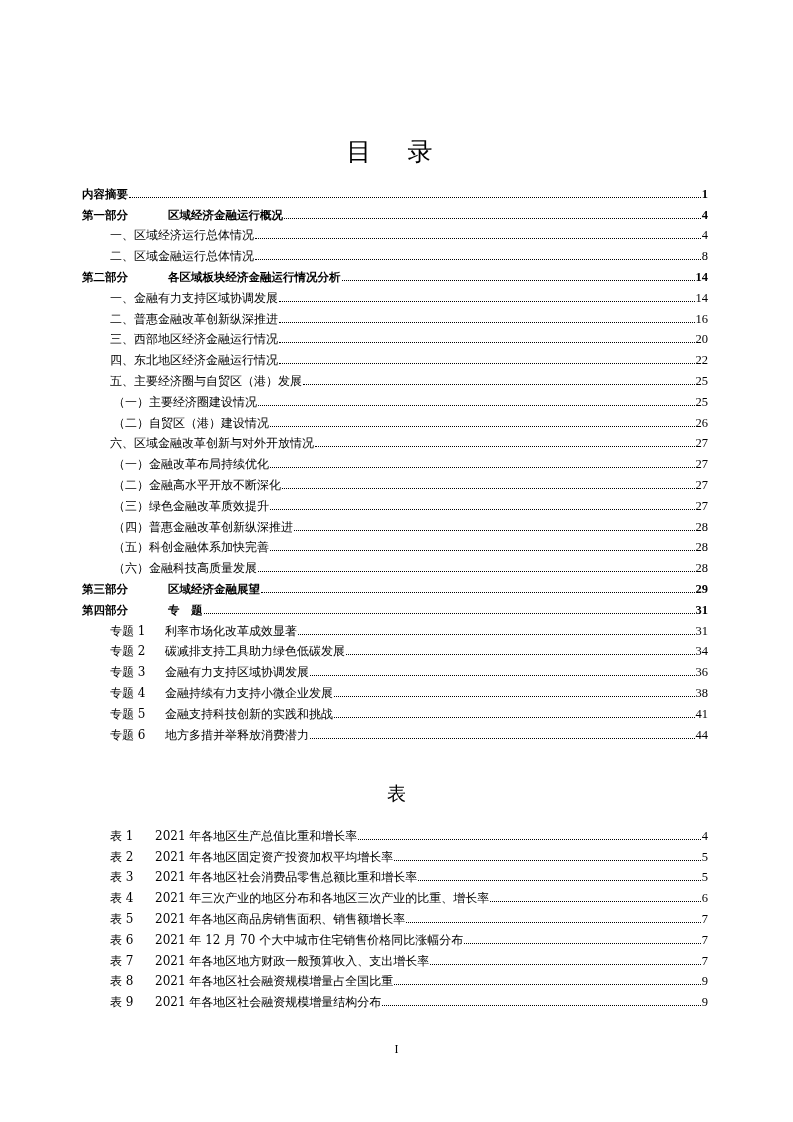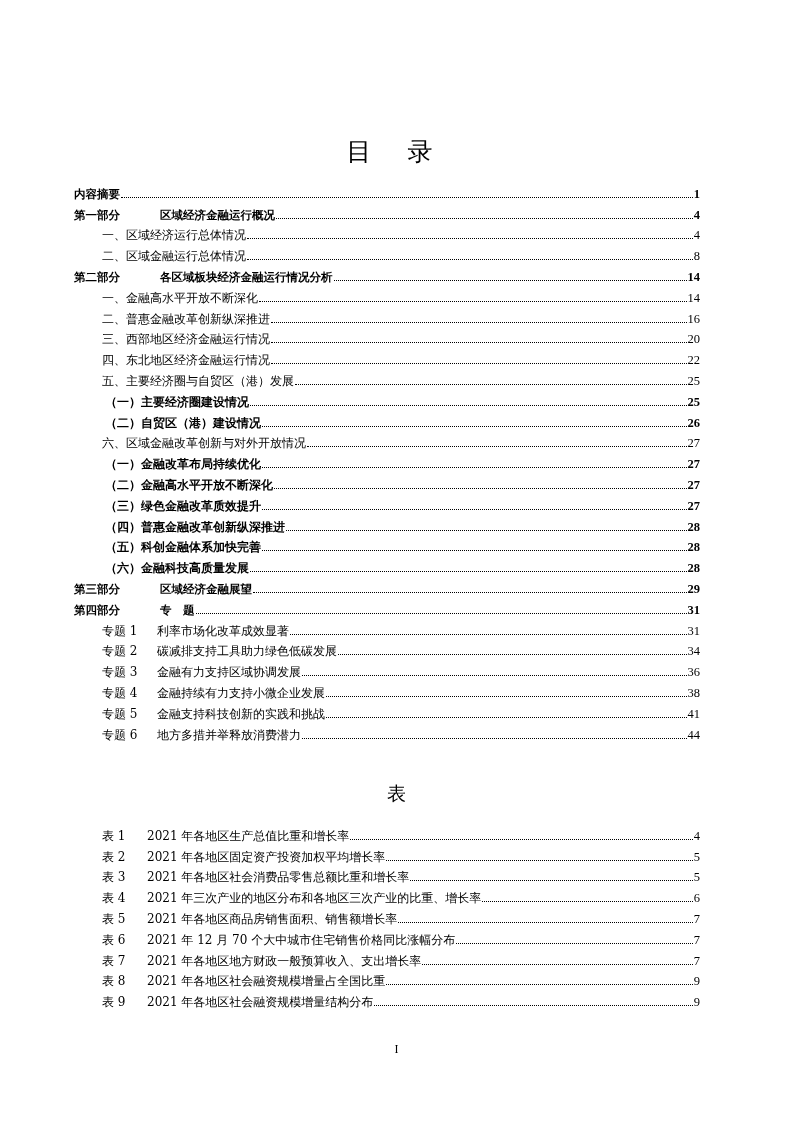--- a/index.html
+++ b/index.html
@@ -3,31 +3,31 @@
 <meta charset="utf-8">
 <style>
   html, body { margin: 0; padding: 0; background: #ffffff; }
   body { width: 793px; height: 1122px; position: relative; overflow: hidden;
          font-family: "DejaVu Serif", "Liberation Serif", serif; color: #000; }
   .page { position: absolute; left: 0; top: 0; width: 793px; height: 1122px; }
   .title { position: absolute; left: 0; width: 793px; text-align: center;
            font-family: "DejaVu Sans", sans-serif; font-size: 25px; letter-spacing: 14px; }
   .toc-title { top: 135px; }
   .tables-title { top: 781px; letter-spacing: 0; font-size: 19px; }
-  .toc { position: absolute; left: 74px; width: 626px; }
+  .toc { position: absolute; left: 82px; width: 626px; }
   .row { display: flex; align-items: flex-end; height: 20.8px; font-size: 12px; line-height: 14px; white-space: nowrap; }
   .row .label { flex: 0 0 auto; }
   .row .dots { flex: 1 1 auto; border-bottom: 1px dotted #000; margin: 0 1px 3px 1px; height: 0; }
   .row .page-num { flex: 0 0 auto; font-family: "Liberation Serif", serif; font-size: 12.5px; }
   .row.bold { font-family: "DejaVu Sans", sans-serif; font-weight: bold; font-size: 11.5px; }
   .row.bold .dots { border-bottom: 1.5px dotted #000; }
   .row.bold .page-num { font-weight: bold; }
   .row .part { display: inline-block; width: 86px; margin-top: 20px; }
   .indent1 { padding-left: 28px; }
-  .indent2 { padding-left: 31px; font-weight: bold; }
+  .indent2 { padding-left: 31px; }
   .row .topic { display: inline-block; width: 55px; }
   .tbl .tnum { display: inline-block; width: 45px; }
   .footer { position: absolute; top: 1042px; left: 0; width: 793px; text-align: center;
             font-family: "Liberation Serif", serif; font-size: 12px; }
 </style>
 </head>
 <body>
 
 <div class="page">
   <div class="title toc-title">目 录</div>
@@ -51,21 +51,21 @@
         <span class="label"><span>二、区域金融运行总体情况</span></span>
         <span class="dots"></span>
         <span class="page-num">8</span>
       </div>
       <div class="row bold">
         <span class="label"><span class="part">第二部分</span><span>各区域板块经济金融运行情况分析</span></span>
         <span class="dots"></span>
         <span class="page-num">14</span>
       </div>
       <div class="row indent1">
-        <span class="label"><span>一、金融高水平开放不断深化</span></span>
+        <span class="label"><span>一、金融有力支持区域协调发展</span></span>
         <span class="dots"></span>
         <span class="page-num">14</span>
       </div>
       <div class="row indent1">
         <span class="label"><span>二、普惠金融改革创新纵深推进</span></span>
         <span class="dots"></span>
         <span class="page-num">16</span>
       </div>
       <div class="row indent1">
         <span class="label"><span>三、西部地区经济金融运行情况</span></span>

